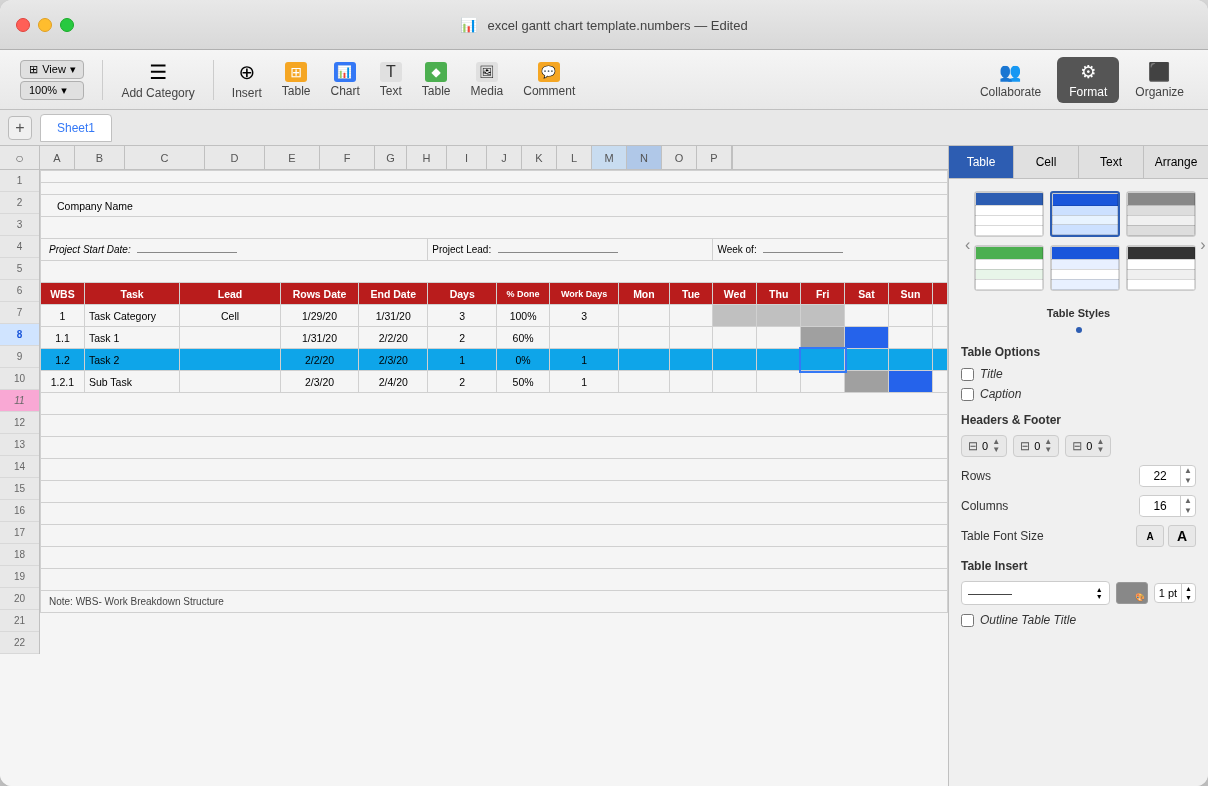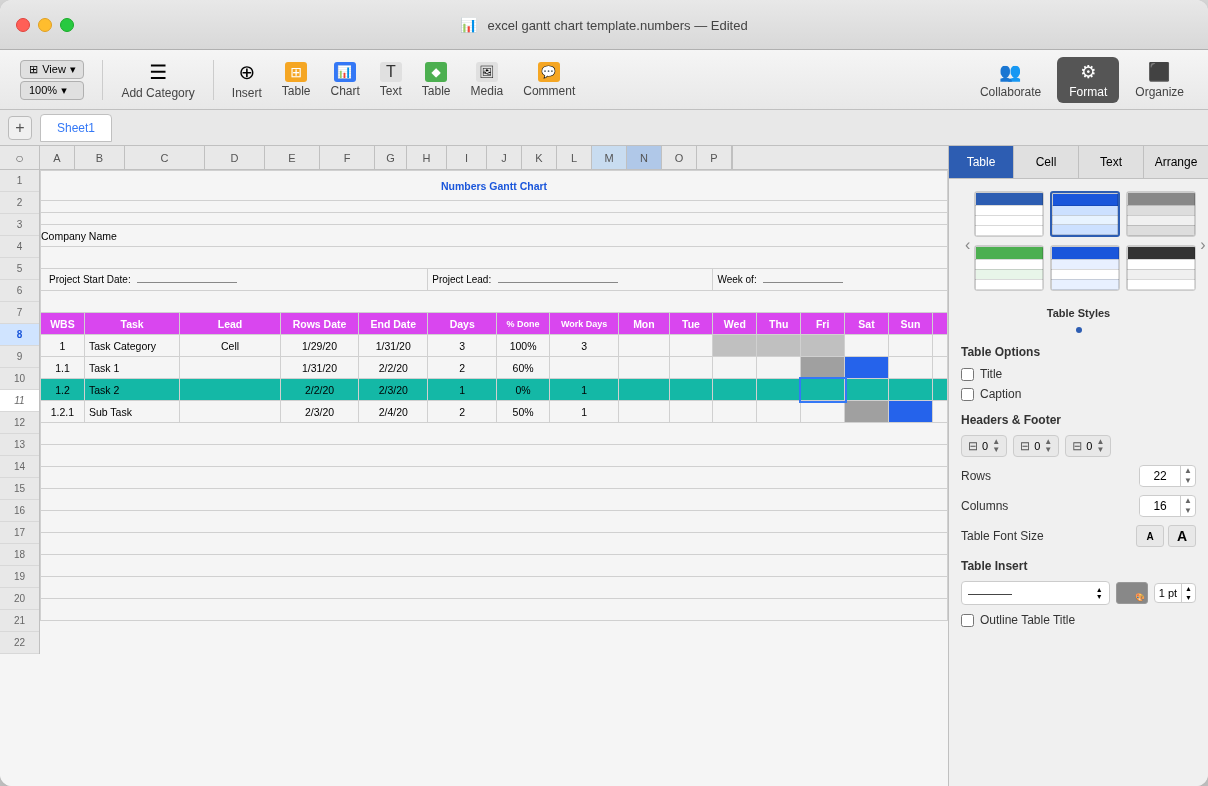--- a/index.html
+++ b/index.html
@@ -238,21 +238,21 @@
       height: 30px;
       border: 1px solid #d0d0d0;
     }
     .gantt-title {
       color: #1a56db;
       font-size: 16px;
       font-weight: bold;
       text-align: center;
     }
     .header-blue {
-      background: #d946ef;
+      background: #b91c1c;
       color: white;
       font-weight: bold;
       text-align: center;
       font-size: 10px;
     }
     .cell-center { text-align: center; }
     .cell-bg-gray { background: #c0c0c0; }
     .cell-bg-blue { background: #2563eb; }
     .cell-bg-light-gray { background: #a0a0a0; }
     
@@ -346,20 +346,21 @@
       gap: 6px;
       margin-bottom: 6px;
     }
     .checkbox-row input[type=checkbox] {
       width: 13px;
       height: 13px;
     }
     .checkbox-label {
       font-size: 12px;
       color: #333;
+      font-style: italic;
     }
     
     .hf-row {
       display: flex;
       gap: 6px;
       margin-bottom: 8px;
     }
     .hf-item {
       display: flex;
       align-items: center;
@@ -492,21 +493,21 @@
     .mini-green-h { background: #4caf50; }
     .mini-green-r1 { background: white; }
     .mini-green-r2 { background: #e8f5e9; }
     .mini-dark-h { background: #333; }
     .mini-dark-r1 { background: white; }
     .mini-dark-r2 { background: #f0f0f0; }
     .mini-selected-h { background: #1a56db; }
     .mini-selected-r1 { background: #cce0ff; }
     .mini-selected-r2 { background: #e8f3ff; }
     
-    .row-11-selected td { background: #14b8a6; }
+    .row-11-selected td { background: #0ea5e9; }
   </style>
 </head>
 <body>
 
 <div class="window">
 
   <div class="titlebar">
     <div class="traffic-lights">
       <div class="traffic-light tl-close"></div>
       <div class="traffic-light tl-min"></div>
@@ -647,58 +648,55 @@
             <div class="row-num">1</div>
             <div class="row-num">2</div>
             <div class="row-num">3</div>
             <div class="row-num">4</div>
             <div class="row-num">5</div>
             <div class="row-num">6</div>
             <div class="row-num">7</div>
             <div class="row-num" style="background:#d0e4ff; font-weight:bold; color:#1a56db;">8</div>
             <div class="row-num">9</div>
             <div class="row-num">10</div>
-            <div class="row-num" style="background:#ffffff;font-style:italic;">11</div>
+            <div class="row-num" style="background:#f9a8d4;font-style:italic;">11</div>
             <div class="row-num">12</div>
             <div class="row-num">13</div>
             <div class="row-num">14</div>
             <div class="row-num">15</div>
             <div class="row-num">16</div>
             <div class="row-num">17</div>
             <div class="row-num">18</div>
             <div class="row-num">19</div>
             <div class="row-num">20</div>
             <div class="row-num">21</div>
             <div class="row-num">22</div>
           </div>
 
           <div class="data-table-wrap">
             <table class="data-table">
 
               <tbody>
-                  <tr class="gantt-title-row">
-                <td colspan="16" class="gantt-title">Numbers Gantt Chart</td>
-              </tr>
               <tr>
                 <td colspan="16" style="height:12px;"></td>
               </tr>
               <tr>
                 <td colspan="16" style="height:12px;"></td>
               </tr>
 
               <tr>
-                <td colspan="16" style="padding-left:0;">Company Name</td>
+                <td colspan="16" style="padding-left:16px;">Company Name</td>
               </tr>
 
               <tr>
                 <td colspan="16"></td>
               </tr>
 
               <tr>
-                <td colspan="5" style="padding-left:8px; font-size:10px;">
+                <td colspan="5" style="padding-left:8px; font-size:10px;font-style:italic;">
                   <span>Project Start Date:</span>
                   <span style="border-bottom:1px solid #888; display:inline-block; width:100px; margin-left:4px;"></span>
                 </td>
                 <td colspan="5" style="font-size:10px;">
                   <span>Project Lead:</span>
                   <span style="border-bottom:1px solid #888; display:inline-block; width:120px; margin-left:4px;"></span>
                 </td>
                 <td colspan="6" style="font-size:10px;">
                   <span>Week of:</span>
                   <span style="border-bottom:1px solid #888; display:inline-block; width:80px; margin-left:4px;"></span>
@@ -825,20 +823,23 @@
               <tr>
                     <td colspan="16" style="height:22px;"></td>
                   </tr>
               <tr>
                     <td colspan="16" style="height:22px;"></td>
                   </tr>
               <tr>
                     <td colspan="16" style="height:22px;"></td>
                   </tr>
 
+              <tr>
+                <td colspan="16" style="padding-left:8px; font-size:10px; color:#444;">Note: WBS- Work Breakdown Structure</td>
+              </tr>
             </tbody>
               </table>
           </div>
         </div>
       </div>
     </div>
 
     <div class="right-panel">
 
       <div class="panel-tabs">

